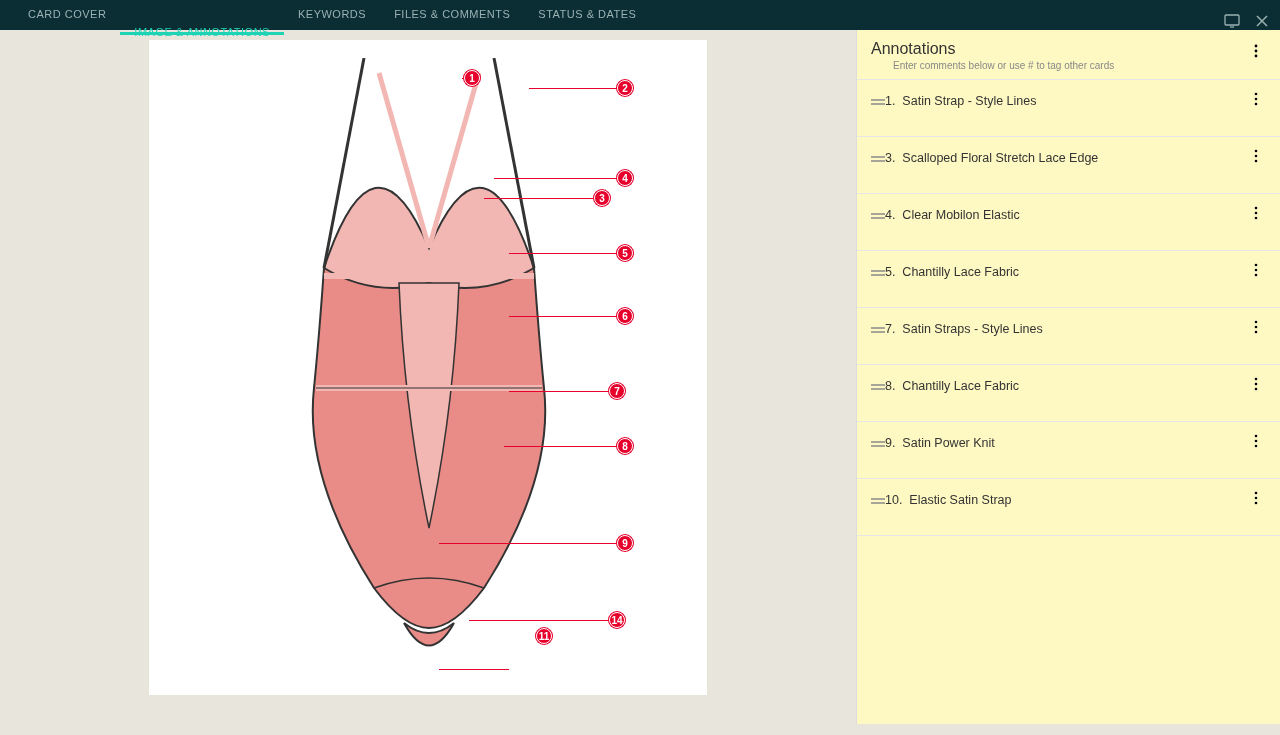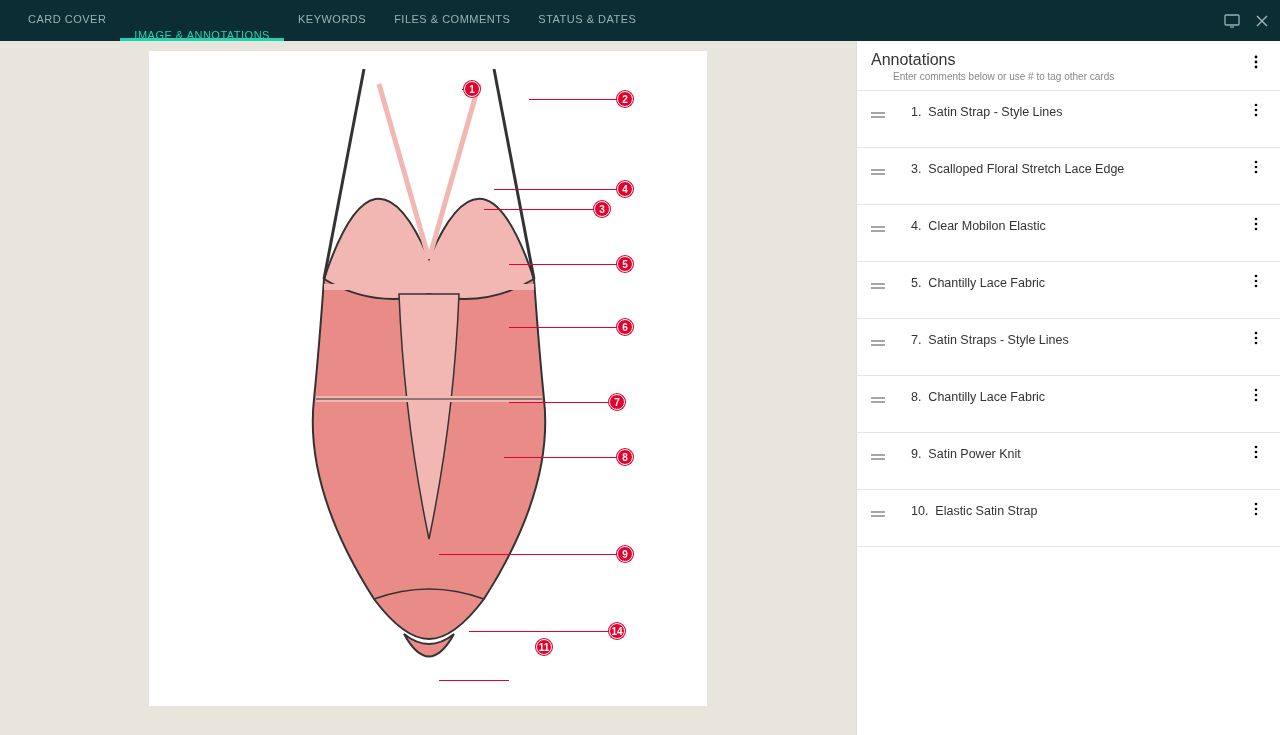--- a/index.html
+++ b/index.html
@@ -6,21 +6,21 @@
   body {
     font-family: -apple-system, BlinkMacSystemFont, "Segoe UI", Arial, sans-serif;
     background: #e8e5dc;
     width: 1280px;
     height: 735px;
     overflow: hidden;
   }
 
   
   .topbar {
-    height: 41px;
+    height: 30px;
     background: #0a2e33;
     display: flex;
     align-items: stretch;
     padding-left: 14px;
     position: relative;
   }
   .tab {
     font-size: 11px;
     letter-spacing: 0.5px;
     color: #9bb1b4;
@@ -83,21 +83,21 @@
   }
   .leader {
     position: absolute;
     height: 1px;
     background: #e6002b;
   }
 
   
   .side {
     width: 424px;
-    background: #ffffff;
+    background: #fef9c3;
     border-left: 1px solid #ddd;
     overflow-y: auto;
   }
   .side-header {
     padding: 10px 14px 8px;
     border-bottom: 1px solid #e6e6e6;
     position: relative;
   }
   .side-title {
     font-size: 16px;
@@ -113,22 +113,22 @@
   .side-header .more {
     position: absolute;
     right: 12px;
     top: 14px;
   }
 
   .ann-row {
     border-bottom: 1px solid #e6e6e6;
     padding: 14px 20px 28px 14px;
     display: flex;
-    align-items: flex-end;
-    gap: 26px;
+    align-items: center;
+    gap: 0;
     position: relative;
   }
   .drag-handle {
     width: 14px;
     flex: 0 0 14px;
     margin-top: 2px;
     color: #888;
     cursor: grab;
   }
   .drag-handle svg { display:block; }

